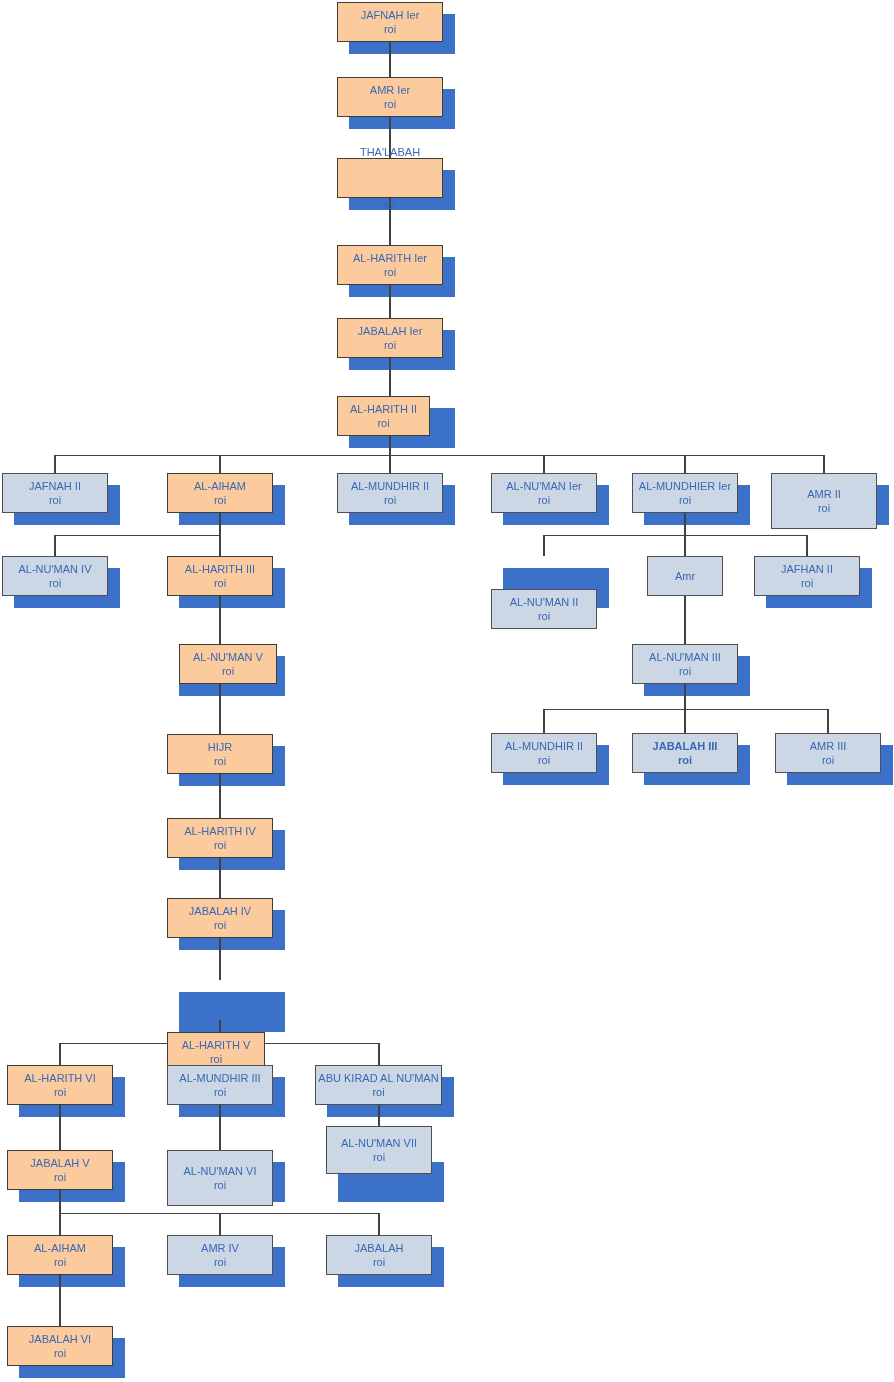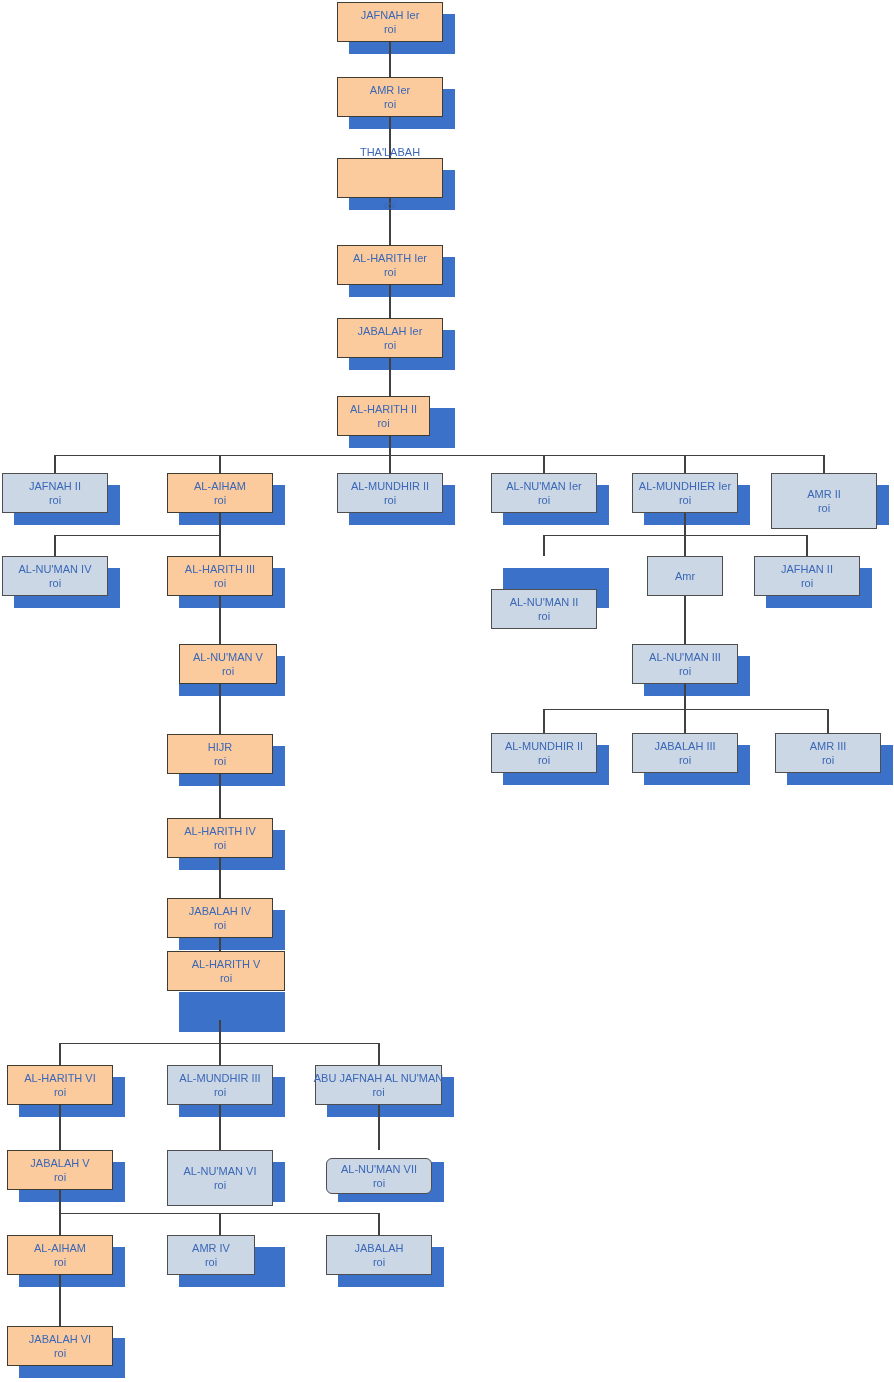--- a/index.html
+++ b/index.html
@@ -205,69 +205,69 @@
         <div class="sub">roi</div>
       </div>
       <div class="node royal" style="left: 167px; top: 734px; width: 106px; height: 40px;">
         <div class="nm">HIJR</div>
         <div class="sub">roi</div>
       </div>
       <div class="node other" style="left: 491px; top: 733px; width: 106px; height: 40px;">
         <div class="nm">AL-MUNDHIR II</div>
         <div class="sub">roi</div>
       </div>
-      <div class="node other" style="left: 632px; top: 733px; width: 106px; height: 40px;">
+      <div class="node other" style="left: 632px; top: 733px; width: 106px; height: 40px; font-weight: bold;">
         <div class="nm">JABALAH III</div>
         <div class="sub">roi</div>
       </div>
       <div class="node other" style="left: 775px; top: 733px; width: 106px; height: 40px;">
         <div class="nm">AMR III</div>
         <div class="sub">roi</div>
       </div>
       <div class="node royal" style="left: 167px; top: 818px; width: 106px; height: 40px;">
         <div class="nm">AL-HARITH IV</div>
         <div class="sub">roi</div>
       </div>
       <div class="node royal" style="left: 167px; top: 898px; width: 106px; height: 40px;">
         <div class="nm">JABALAH IV</div>
         <div class="sub">roi</div>
       </div>
-      <div class="node royal" style="left: 167px; top: 951px; width: 118px; height: 40px;">
+      <div class="node royal" style="left: 167px; top: 1032px; width: 98px; height: 40px;">
         <div class="nm">AL-HARITH V</div>
         <div class="sub">roi</div>
       </div>
       <div class="node royal" style="left: 7px; top: 1065px; width: 106px; height: 40px;">
         <div class="nm">AL-HARITH VI</div>
         <div class="sub">roi</div>
       </div>
       <div class="node other" style="left: 167px; top: 1065px; width: 106px; height: 40px;">
         <div class="nm">AL-MUNDHIR III</div>
         <div class="sub">roi</div>
       </div>
       <div class="node other" style="left: 315px; top: 1065px; width: 127px; height: 40px;">
-        <div class="nm">ABU JAFNAH AL NU'MAN</div>
+        <div class="nm">ABU KIRAD AL NU'MAN</div>
         <div class="sub">roi</div>
       </div>
       <div class="node royal" style="left: 7px; top: 1150px; width: 106px; height: 40px;">
         <div class="nm">JABALAH V</div>
         <div class="sub">roi</div>
       </div>
       <div class="node other" style="left: 167px; top: 1150px; width: 106px; height: 56px;">
         <div class="nm">AL-NU'MAN VI</div>
         <div class="sub">roi</div>
       </div>
-      <div class="node other" style="left: 326px; top: 1158px; width: 106px; height: 36px; border-radius: 6px;">
+      <div class="node other" style="left: 326px; top: 1126px; width: 106px; height: 48px;">
         <div class="nm">AL-NU'MAN VII</div>
         <div class="sub">roi</div>
       </div>
       <div class="node royal" style="left: 7px; top: 1235px; width: 106px; height: 40px;">
         <div class="nm">AL-AIHAM</div>
         <div class="sub">roi</div>
       </div>
-      <div class="node other" style="left: 167px; top: 1235px; width: 88px; height: 40px;">
+      <div class="node other" style="left: 167px; top: 1235px; width: 106px; height: 40px;">
         <div class="nm">AMR IV</div>
         <div class="sub">roi</div>
       </div>
       <div class="node other" style="left: 326px; top: 1235px; width: 106px; height: 40px;">
         <div class="nm">JABALAH</div>
         <div class="sub">roi</div>
       </div>
       <div class="node royal" style="left: 7px; top: 1326px; width: 106px; height: 40px;">
         <div class="nm">JABALAH VI</div>
         <div class="sub">roi</div>

